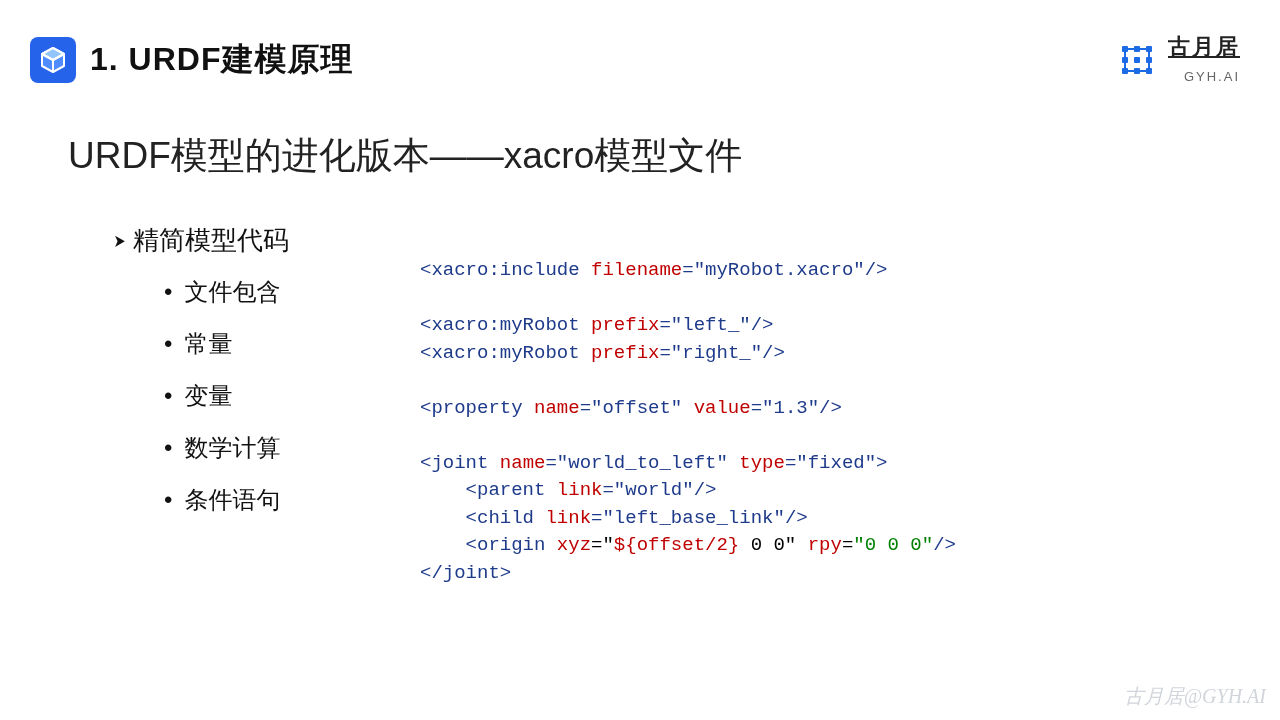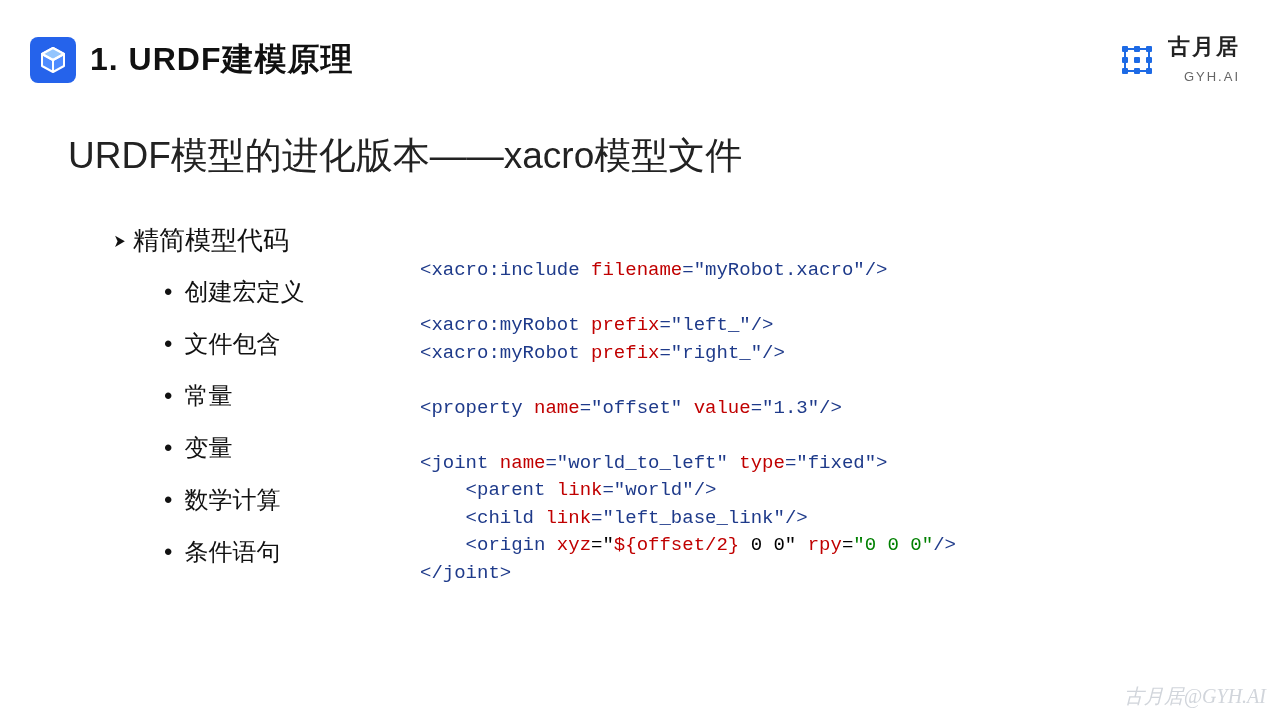--- a/index.html
+++ b/index.html
@@ -39,21 +39,21 @@
     color: #111;
     letter-spacing: 1px;
   }
   .brand {
     display: flex;
     align-items: center;
     gap: 8px;
   }
   .brand-icon { width: 40px; height: 32px; }
   .brand-text { display: flex; flex-direction: column; line-height: 1; }
-  .brand-cn { font-size: 22px; font-weight: 700; color: #222; letter-spacing: 2px; }
+  .brand-cn { font-size: 22px; font-weight: 700; color: #222; letter-spacing: 2px; text-decoration: underline; }
   .brand-en { font-size: 13px; color: #666; letter-spacing: 2px; margin-top: 12px; text-align: right;}
   .subtitle {
     font-size: 37px;
     color: #222;
     margin: 48px 0 0 68px;
     font-weight: 400;
   }
   .content {
     display: flex;
     margin-top: 42px;
@@ -160,23 +160,20 @@
 </div>
 
 <div class="subtitle">URDF模型的进化版本——xacro模型文件</div>
 
 <div class="content">
   <div class="left">
     <div class="h1">
         <span>精简模型代码</span>
       </div>
     <div class="sub">
-        <span>创建宏定义</span>
-      </div>
-    <div class="sub">
         <span>文件包含</span>
       </div>
     <div class="sub">
         <span>常量</span>
       </div>
     <div class="sub">
         <span>变量</span>
       </div>
     <div class="sub">
         <span>数学计算</span>

